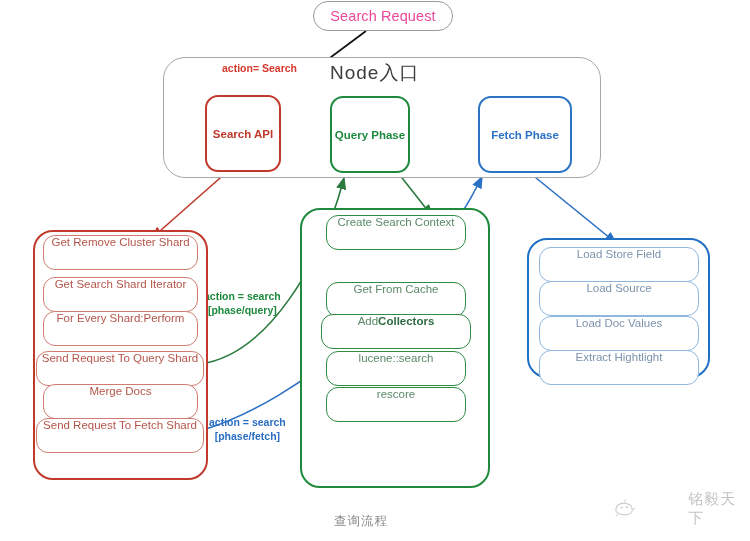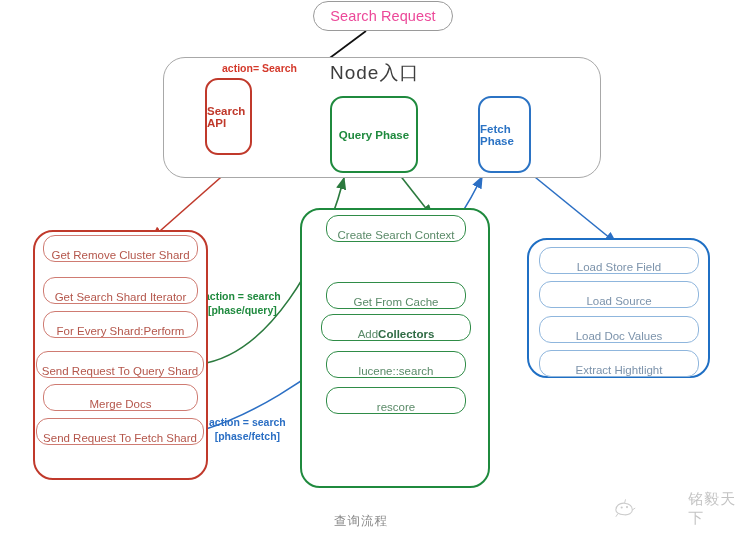--- a/index.html
+++ b/index.html
@@ -69,44 +69,44 @@
     position: absolute;
     box-sizing: border-box;
     display: flex;
     align-items: center;
     justify-content: center;
     border-radius: 13px;
     font-size: 11.5px;
     font-weight: bold;
     background: #fff;
   }
-  .phase-red    { left: 205px; top: 78px;  width: 47px;  height: 77px; border: 2.2px solid #c0392b; color: #c0392b; }
-  .phase-green  { left: 330px; top: 96px;  width: 88px;  height: 77px; border: 2.2px solid #1f8a3e; color: #1f8a3e; text-align: right; }
-  .phase-blue   { left: 478px; top: 96px;  width: 53px;  height: 77px; border: 2.2px solid #2b73c4; color: #2b73c4; }
+  .phase-red    { left: 205px; top: 95px;  width: 76px;  height: 77px; border: 2.2px solid #c0392b; color: #c0392b; }
+  .phase-green  { left: 330px; top: 96px;  width: 80px;  height: 77px; border: 2.2px solid #1f8a3e; color: #1f8a3e; text-align: right; }
+  .phase-blue   { left: 478px; top: 96px;  width: 94px;  height: 77px; border: 2.2px solid #2b73c4; color: #2b73c4; }
 
   
   .col-box {
     position: absolute;
     box-sizing: border-box;
     border-radius: 20px;
     background: #fff;
   }
   .col-red   { left: 33px;  top: 230px; width: 175px; height: 250px; border: 2.4px solid #c0392b; }
   .col-green { left: 300px; top: 208px; width: 190px; height: 280px; border: 2.4px solid #1f8a3e; }
   .col-blue  { left: 527px; top: 238px; width: 183px; height: 140px; border: 2.6px solid #1f6fc4; }
 
   
   .item {
     position: absolute;
     box-sizing: border-box;
     display: flex;
-    align-items: flex-end;
+    align-items: flex-start;
     justify-content: center;
     border-radius: 12px;
-    height: 27px;
+    height: 35px;
     font-size: 11.5px;
     background: #fff;
     white-space: nowrap;
   }
   .item-red   { border: 1.3px solid #cf7b72; color: #b4564b; }
   .item-green { border: 1.4px solid #2f8c47; color: #5a8a68; }
   .item-blue  { border: 1.3px solid #8fb6dd; color: #7c93ab; }
 
   .item-green b { color: #2f6b44; font-weight: bold; }
 

